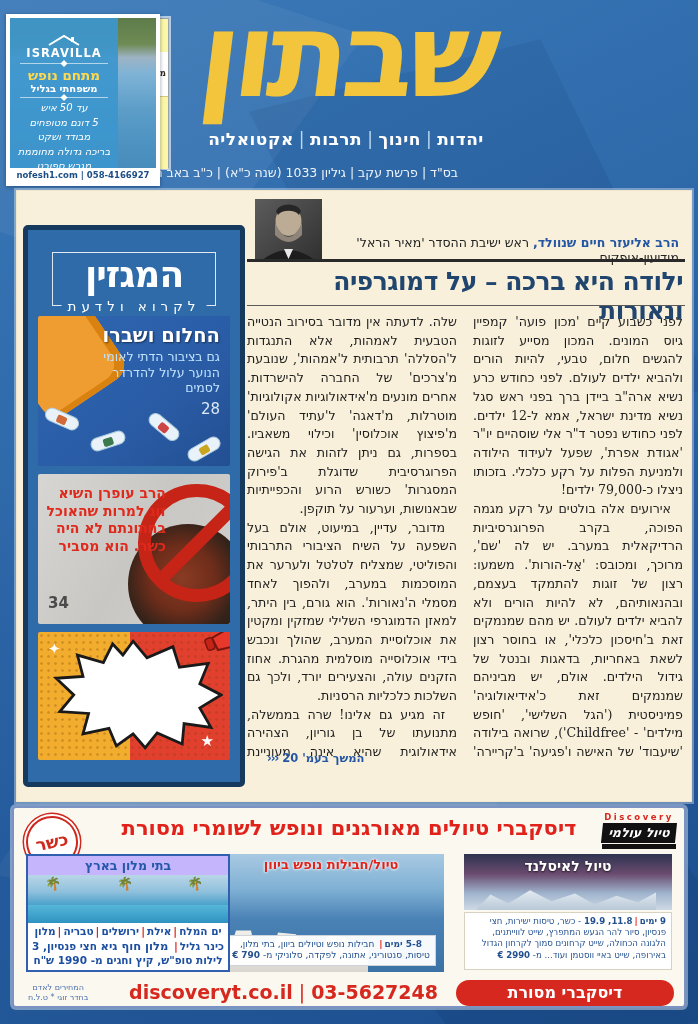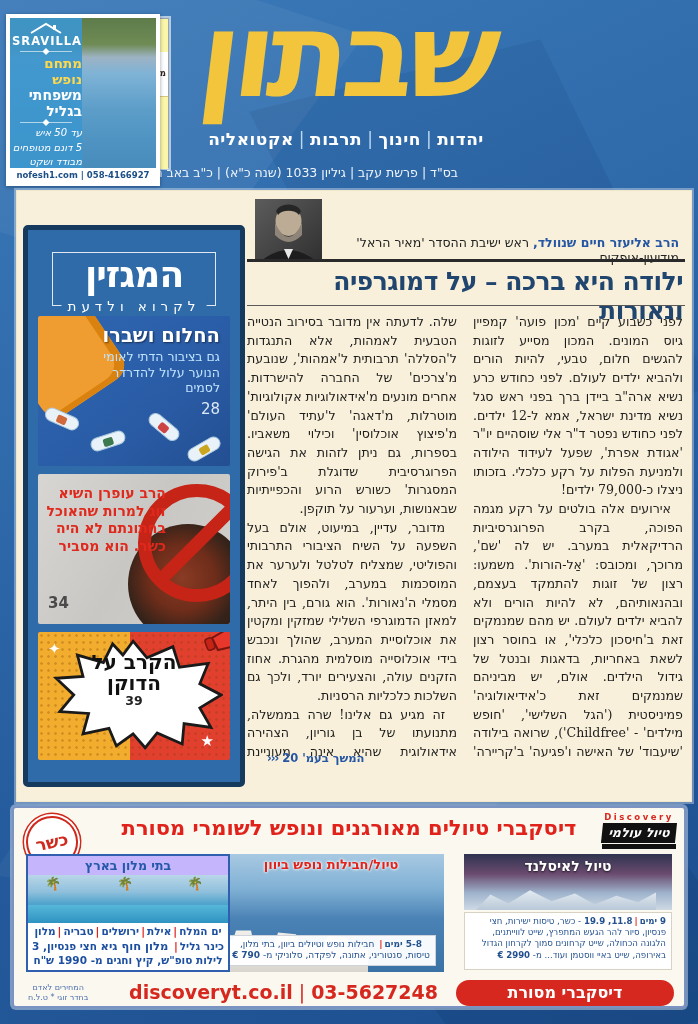--- a/index.html
+++ b/index.html
@@ -35,27 +35,27 @@
   .sofer .yellow-bot{background:#fbf6a8;margin-top:3px;padding:2px 2px 3px;border-top:1px solid #d6c97a;}
   .sofer .t5{color:#5c2c0c;font-size:8.8px;}
   .sofer .ph-row{font-size:8px;color:#b5221b;line-height:1.15;}
   .sofer .ph{display:inline;color:#111;font-size:12.5px;letter-spacing:.2px;}
 
   
   .isra{position:absolute;top:14px;left:6px;right:538px;height:172px;background:#fff;padding:4px;
         box-shadow:0 1px 4px rgba(0,20,50,.4);}
   .isra .inner{position:relative;width:100%;height:100%;overflow:hidden;
         background:linear-gradient(180deg,#5d7c4a 0%,#6f8b55 16%,#9db3c4 24%,#7fb3d6 34%,#5d9ec9 55%,#4e93c2 75%,#4488b8 100%);}
-  .isra .panel{position:absolute;top:0;bottom:14px;left:0;width:72px;background:rgba(60,150,205,.92);
-        color:#fff;text-align:right;padding-top:4px;}
+  .isra .panel{position:absolute;top:0;bottom:14px;left:0;width:108px;background:rgba(60,150,205,.92);
+        color:#fff;text-align:center;padding-top:16px;}
   .isra .brand{font-size:11.5px;font-weight:bold;letter-spacing:1px;font-family:"DejaVu Sans",sans-serif;}
   .isra .div{height:1px;background:rgba(255,255,255,.6);margin:3px 10px;position:relative;}
   .isra .div i{position:absolute;left:50%;top:-2px;width:5px;height:5px;background:#fff;transform:translateX(-50%) rotate(45deg);}
   .isra .tt{color:#ffd94d;font-size:13.5px;font-weight:bold;margin-top:2px;}
-  .isra .st{color:#fff;font-size:14px;font-weight:bold;margin-bottom:2px;}
+  .isra .st{color:#fff;font-size:10px;font-weight:bold;margin-bottom:2px;}
   .isra .feat{font-size:10px;line-height:1.45;font-style:italic;}
   .isra .foot{position:absolute;left:0;right:0;bottom:0;height:14px;background:#fff;color:#1c4e86;
         font-size:8.5px;font-weight:bold;text-align:center;line-height:14px;direction:ltr;}
 
   
   .paper{position:absolute;top:190px;left:16px;width:676px;height:612px;background:#f8f0da;
          border:1px solid #efe6cc;box-shadow:0 0 0 2px rgba(255,255,255,.35);}
   .strip-line{position:absolute;top:68px;right:6px;width:438px;border-bottom:3.5px solid #2a2a2a;}
   .author-photo{position:absolute;top:8px;left:238px;width:67px;height:62px;}
   .author-text{position:absolute;top:44px;right:12px;width:360px;text-align:right;font-size:12.5px;}
@@ -313,25 +313,20 @@
         <div class="mega">
           <svg width="44" height="40" viewBox="0 0 44 40">
             <polygon points="44,0 20,14 26,26 44,22" fill="#e8372b" stroke="#7a1510" stroke-width="2"></polygon>
             <rect x="14" y="14" width="8" height="12" rx="3" fill="#c52417" stroke="#7a1510" stroke-width="1.5" transform="rotate(-20 18 20)"></rect>
           </svg>
         </div>
         <div class="burst">
           <svg width="178" height="116" viewBox="0 0 192 122">
             <polygon points="95,4 110,22 138,10 145,32 176,28 167,50 190,62 167,76 179,97 150,93 148,115 121,103 108,119 95,104 77,117 69,98 41,104 47,82 16,80 31,62 12,44 41,42 35,19 63,27 73,7 84,19" fill="#ffffff" stroke="#1a1a1a" stroke-width="3"></polygon>
           </svg>
-          <div class="burst-tx">
-            <div>הקרב על</div>
-            <div>הדוקן</div>
-            <div class="burst-pg">39</div>
-          </div>
         </div>
       </div>
     </div>
   </div>
 
   <div class="disc">
     <div class="kosher">כשר</div>
     <div class="disc-head">דיסקברי טיולים מאורגנים ונופש לשומרי מסורת</div>
     <div class="dlogo">
       <div class="en">Discovery</div>

